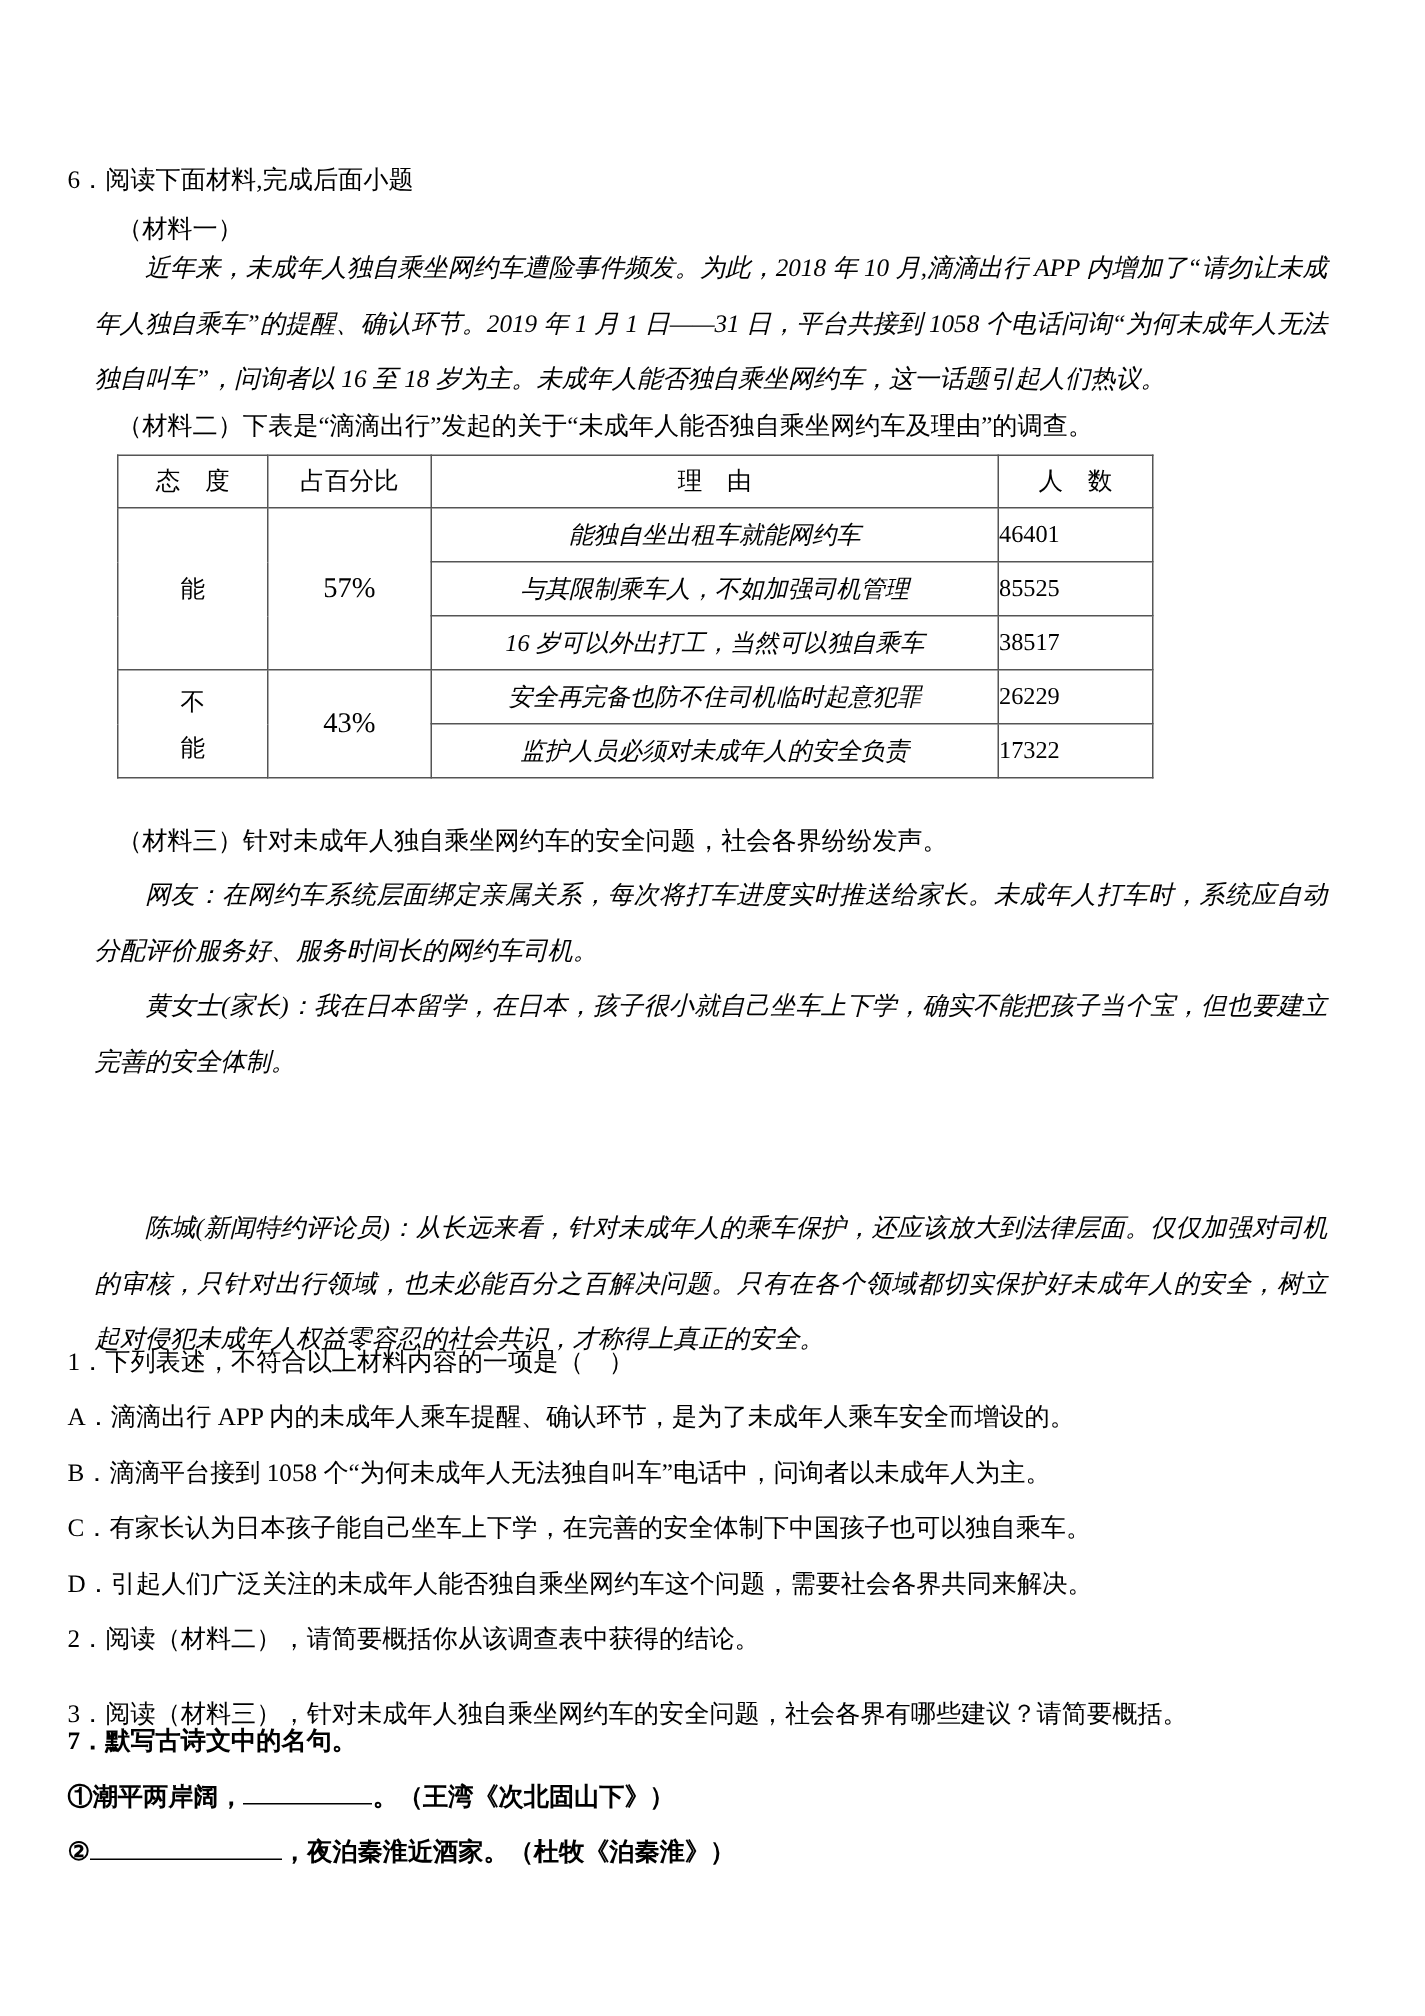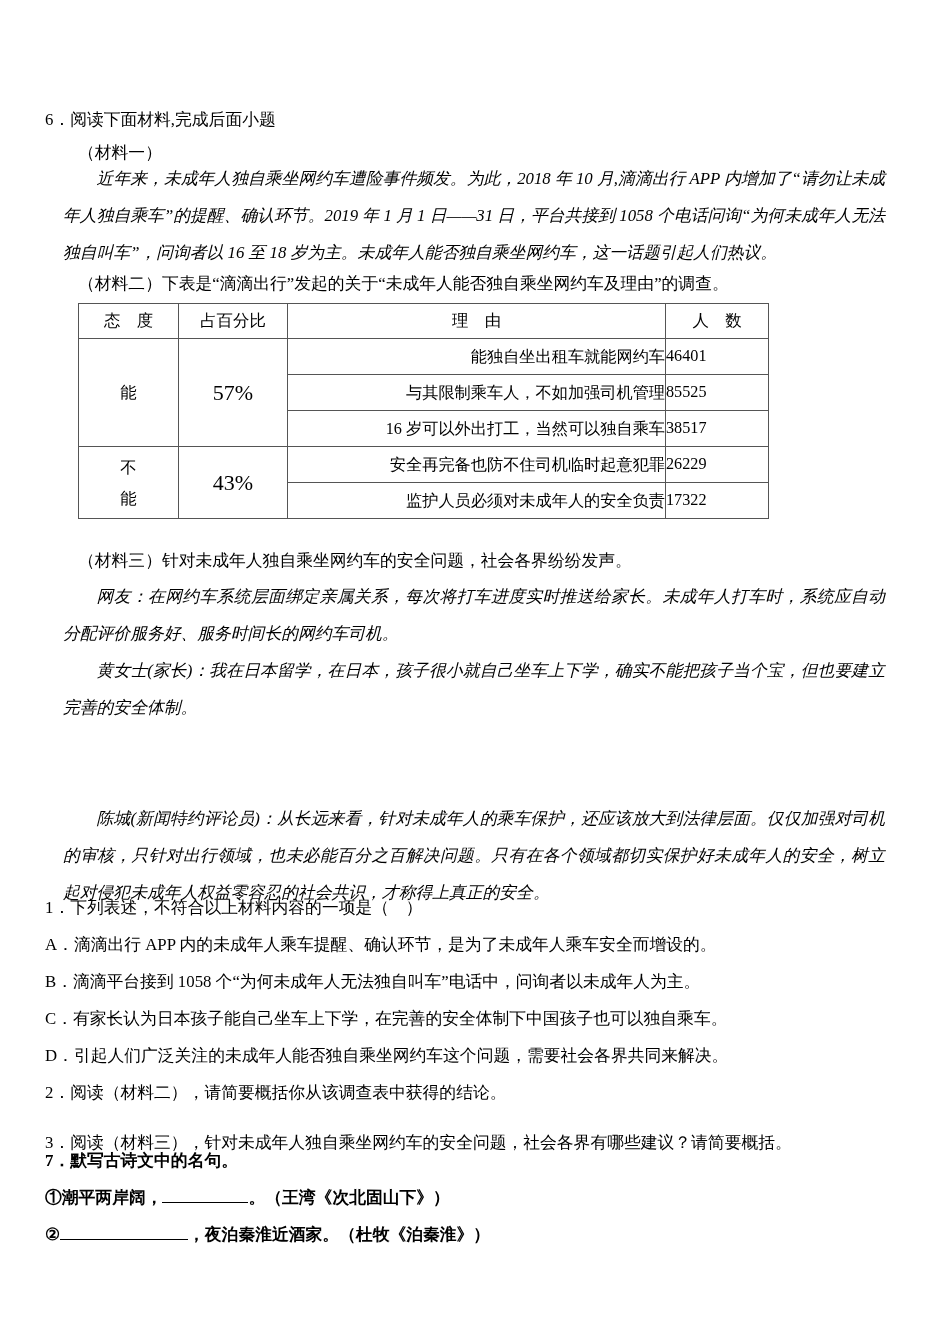--- a/index.html
+++ b/index.html
@@ -75,28 +75,29 @@
   }
   td.attitude {
     text-align: center;
     vertical-align: middle;
     font-size: 16.4px;
     line-height: 33px;
   }
   td.pct {
     text-align: center;
     vertical-align: middle;
-    font-size: 22px;
+    font-size: 19px;
   }
   td.reason {
-    text-align: right;
+    text-align: center;
     vertical-align: middle;
     padding: 0 6px 0 9px;
     height: 35px;
     font-size: 16.2px;
+    font-style: italic;
   }
   td.count {
     vertical-align: middle;
     font-size: 16.2px;
   }
   .col-attitude { width: 100px; }
   .col-pct      { width: 109px; }
   .col-reason   { width: 378px; }
   .col-count    { width: 103px; }
 

